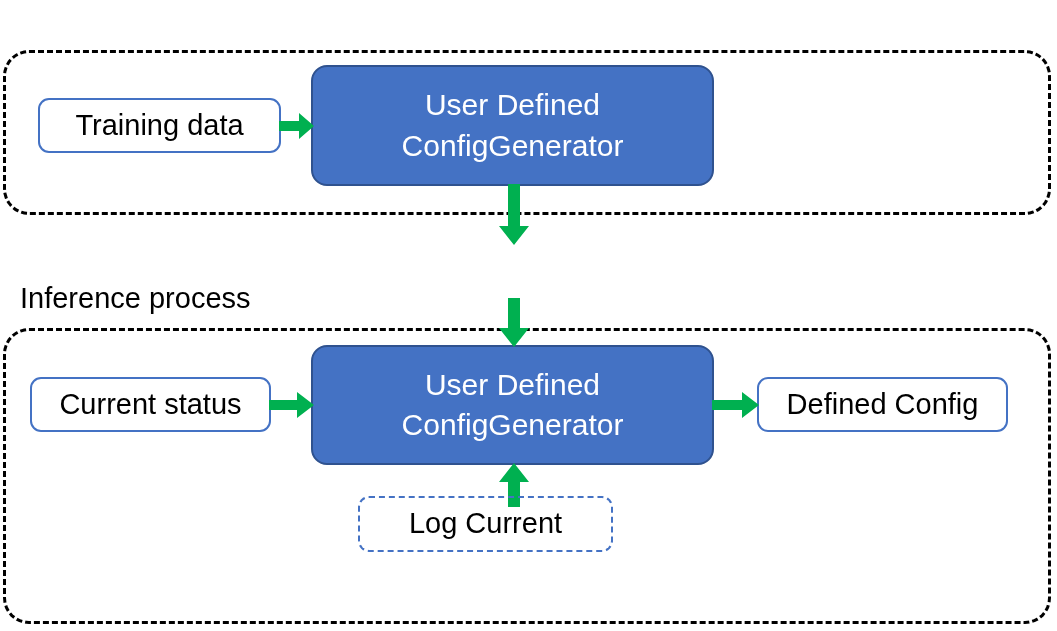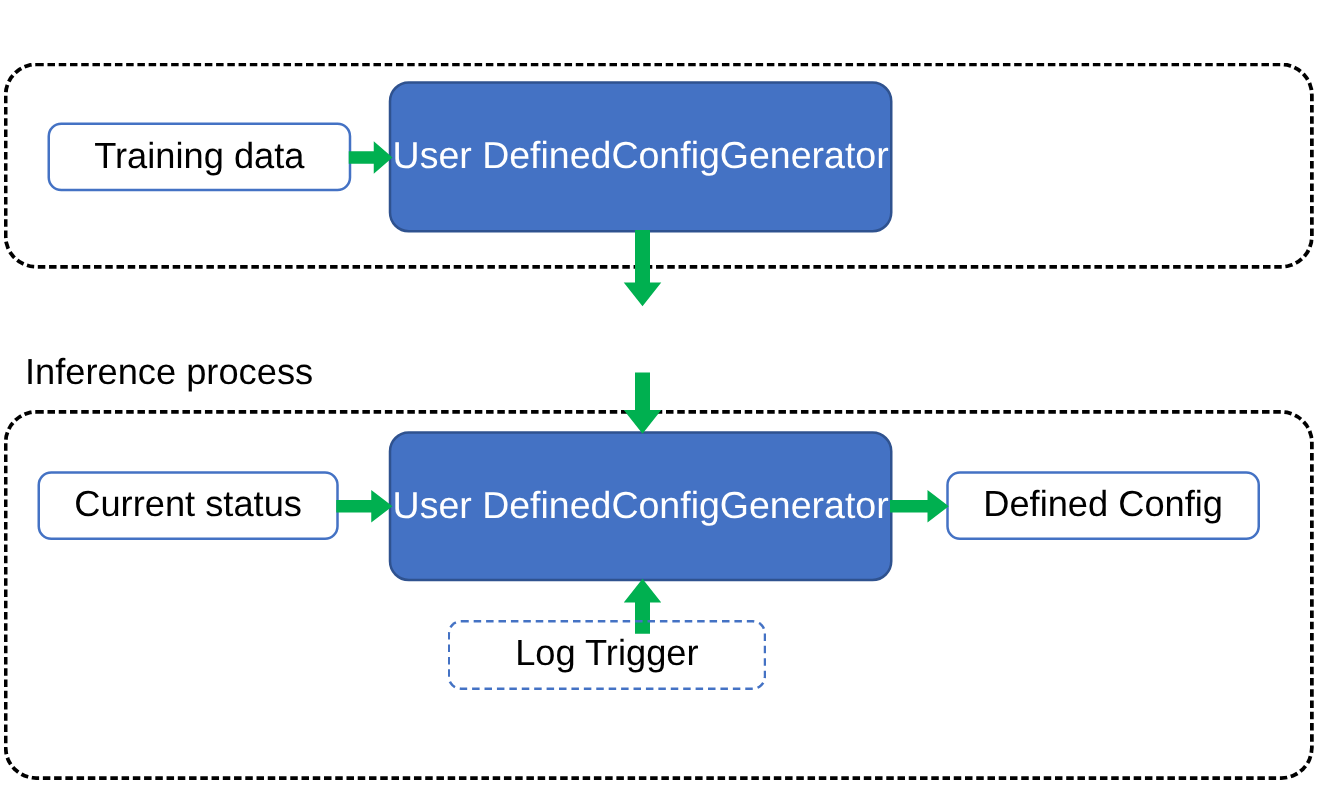--- a/index.html
+++ b/index.html
@@ -65,21 +65,21 @@
   #box-output-config  { left: 757px; top: 377px; width: 251px; height: 55px; }
 
   
   .blue-box {
     position: absolute;
     box-sizing: border-box;
     background: #4472C4;
     border: 2px solid #2F528F;
     border-radius: 16px;
     display: flex;
-    flex-direction: row;
+    flex-direction: column;
     align-items: center;
     justify-content: center;
     color: #ffffff;
     font-size: 30px;
     line-height: 1.35;
     white-space: nowrap;
     font-family: "Liberation Sans", sans-serif;
   }
   #box-udcg-training  { left: 311px; top: 65px;  width: 403px; height: 121px; }
   #box-udcg-inference { left: 311px; top: 345px; width: 403px; height: 120px; }
@@ -138,21 +138,21 @@
 
   <div class="plain-box" id="box-current-status">Current status</div>
 
   <div class="blue-box" id="box-udcg-inference">
     <span>User Defined</span>
     <span>ConfigGenerator</span>
   </div>
 
   <div class="plain-box" id="box-output-config">Defined Config</div>
 
-  <div class="trigger-box" id="box-log-trigger">Log Trigger</div>
+  <div class="trigger-box" id="box-log-trigger">Log Current</div>
 
 
   <svg class="arrow-svg" id="arrow-training-data-to-udcg" viewBox="0 0 36 32">
     <path d="M 0 11 L 20 11 L 20 3 L 35 16 L 20 29 L 20 21 L 0 21 Z" fill="#00B050"></path>
   </svg>
 
   <svg class="arrow-svg" id="arrow-udcg-to-checkpoint" viewBox="0 0 36 62">
     <path d="M 12 0 L 24 0 L 24 42 L 33 42 L 18 61 L 3 42 L 12 42 Z" fill="#00B050"></path>
   </svg>
 

